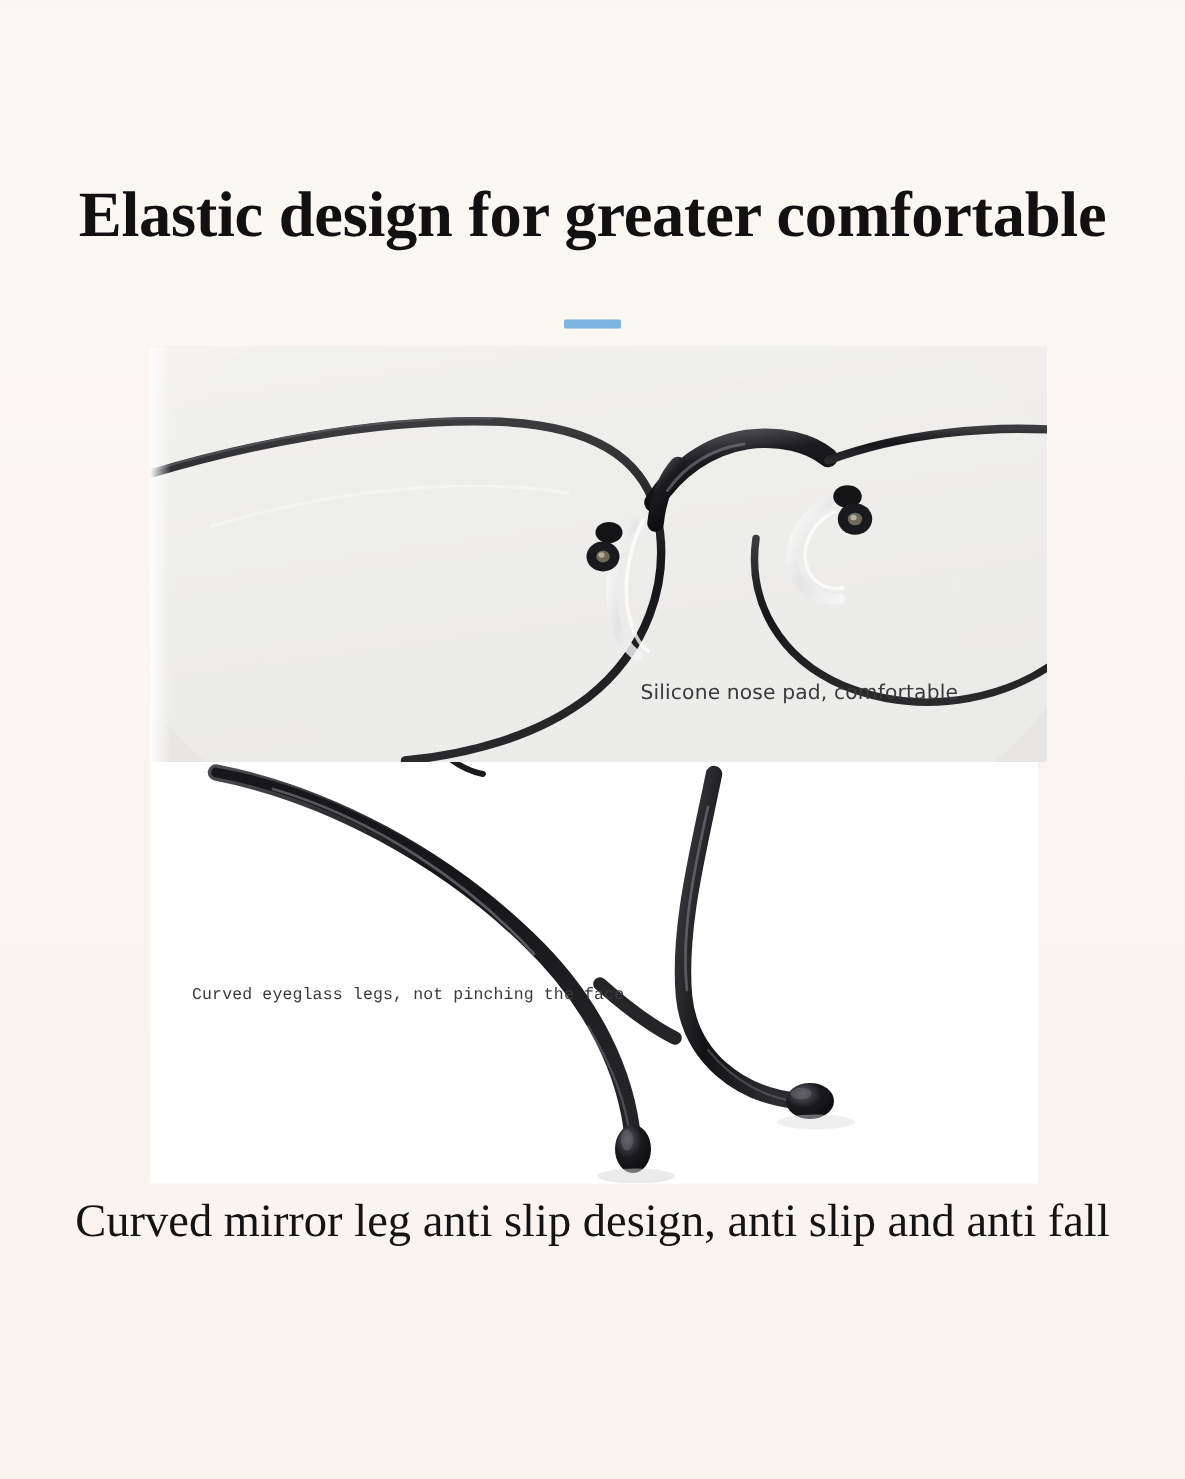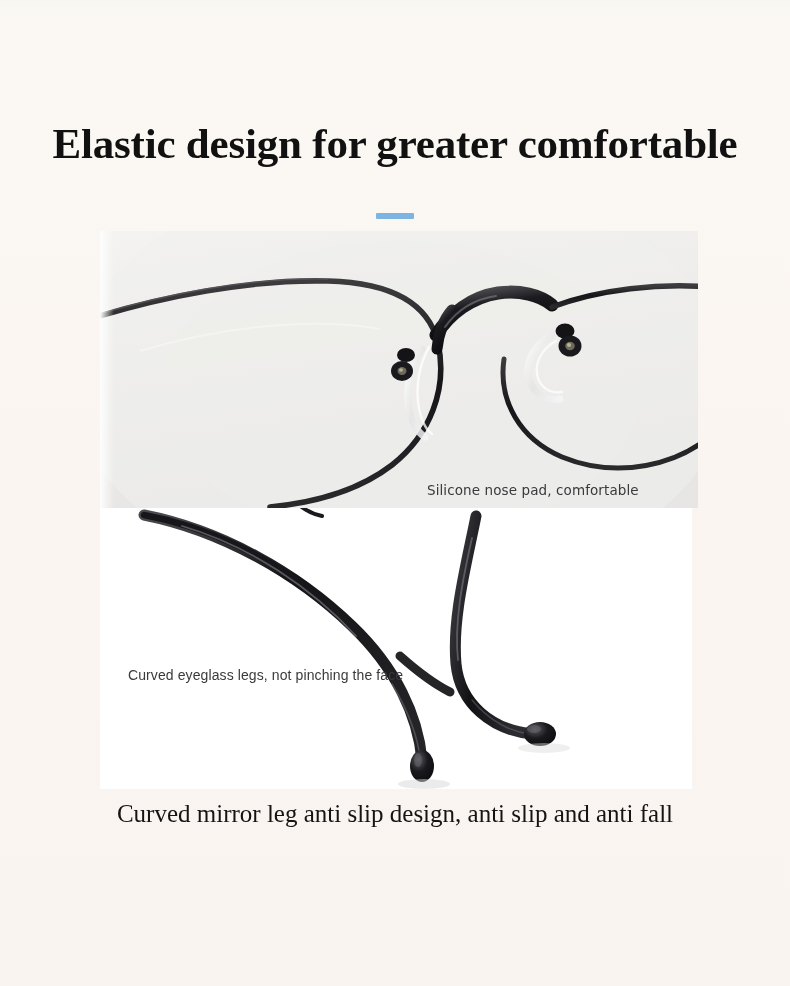--- a/index.html
+++ b/index.html
@@ -100,21 +100,20 @@
     position: absolute;
     left: 327px;
     top: 221px;
     width: 250px;
     font-family: "DejaVu Sans", "Liberation Sans", sans-serif;
     font-size: 13.5px;
     line-height: 21px;
     color: #3a3a3c;
     letter-spacing: .1px;
     z-index: 5;
-    margin-top: 28px;
   }
 
   
   .photo-bottom {
     position: absolute;
     left: 0;
     top: 277px;
     width: 592px;
     height: 281px;
     background: #ffffff;
@@ -127,39 +126,38 @@
     width: 592px;
     height: 281px;
     display: block;
   }
 
   .caption-bottom {
     position: absolute;
     left: 28px;
     top: 146px;
     width: 330px;
-    font-family: Liberation Sans, sans-serif;
-    font-size: 14px;
+    font-family: Liberation Mono, monospace;
+    font-size: 11px;
     line-height: 20px;
     color: #3a3a3c;
     letter-spacing: .1px;
     z-index: 5;
-    margin-top: 11px;
   }
 
   
   .footer-caption {
     position: absolute;
     left: 0;
     top: 797px;
     width: 790px;
     text-align: center;
     font-family: "Liberation Serif", "DejaVu Serif", serif;
     font-weight: 400;
-    font-size: 25px;
+    font-size: 31px;
     line-height: 34px;
     color: #141414;
     white-space: nowrap;
   }
 </style>
 </head>
 <body>
 
 <div class="page">
 

